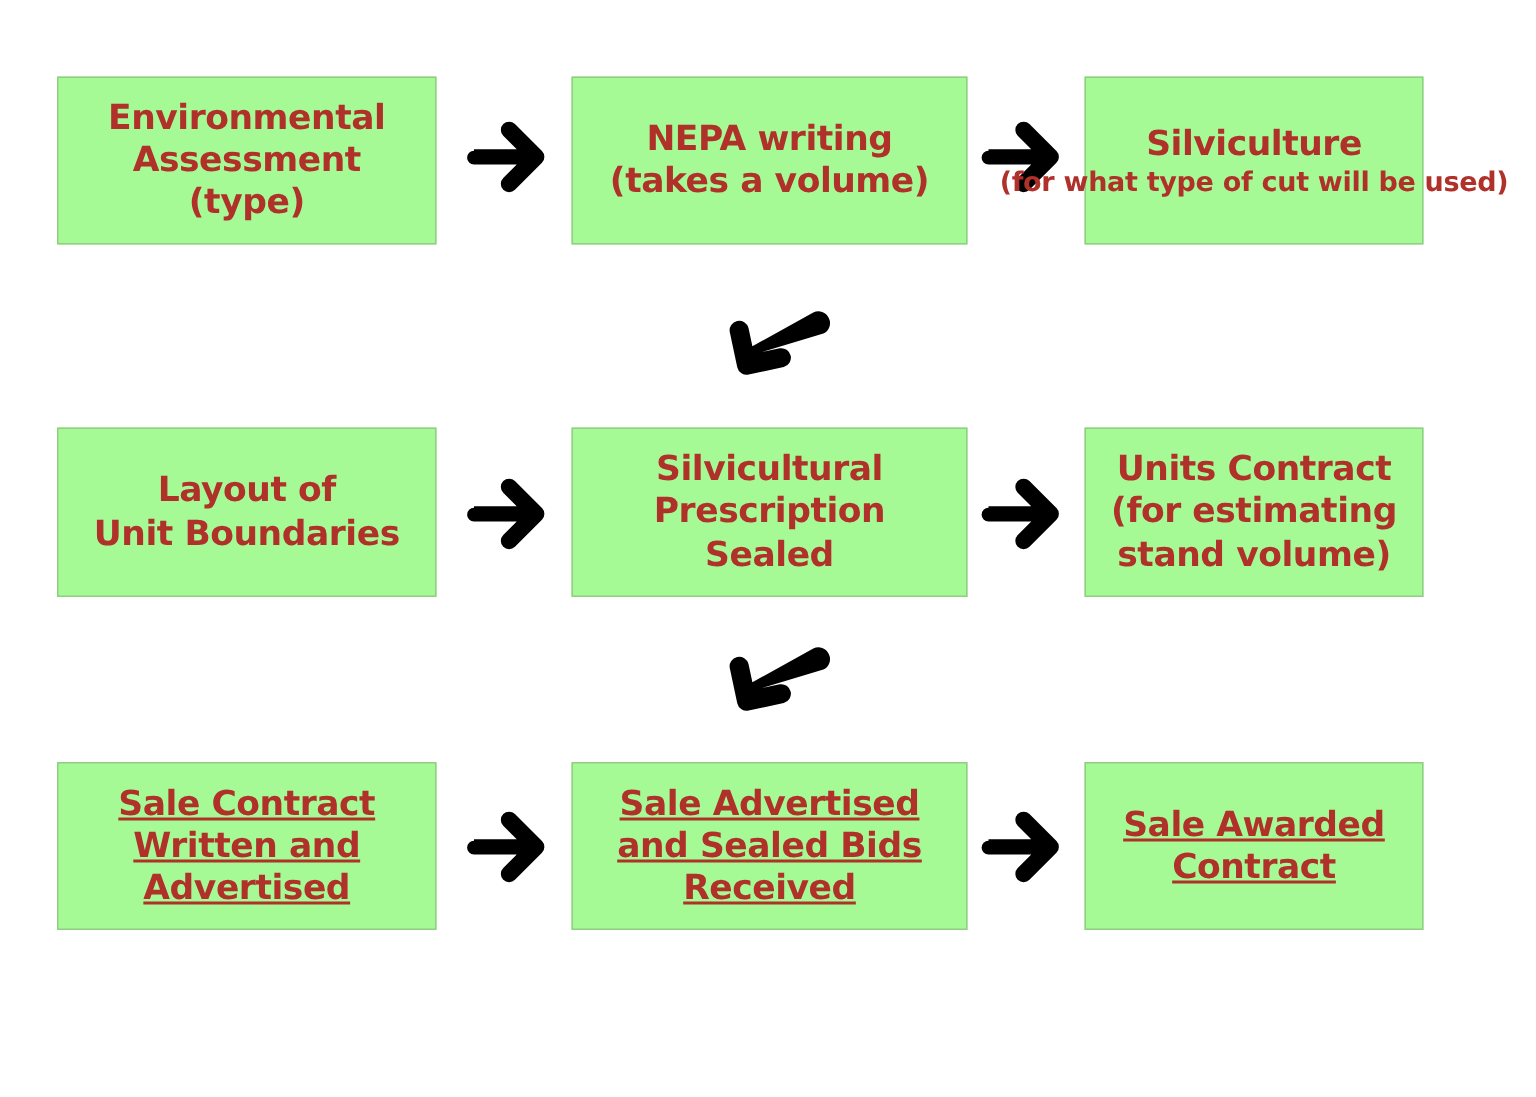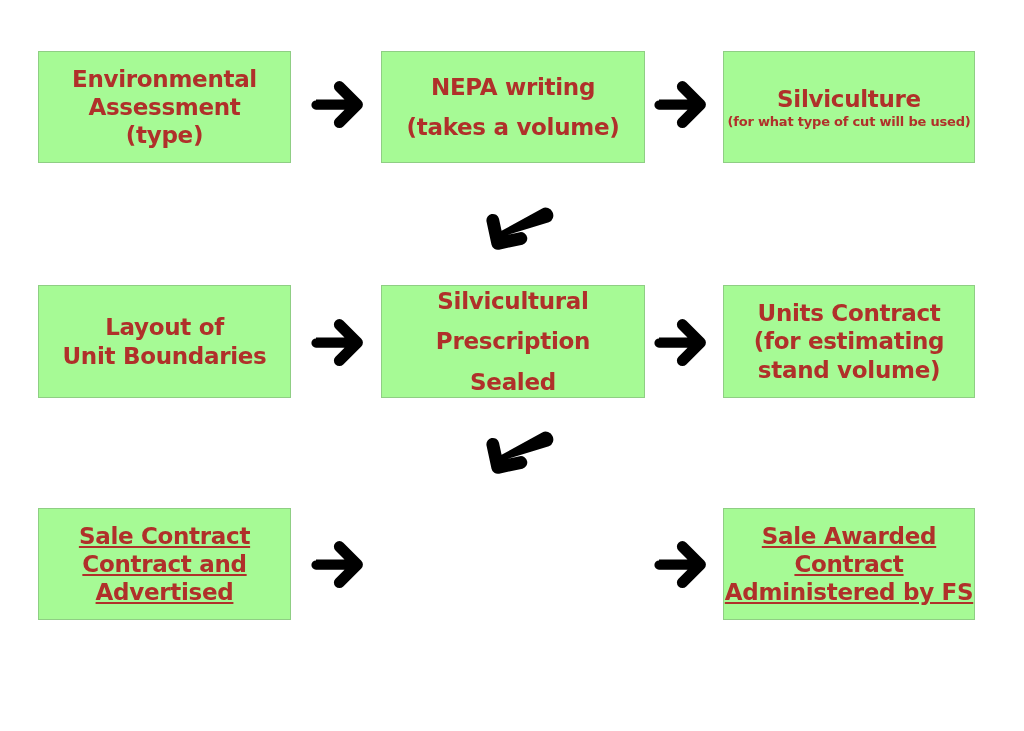--- a/index.html
+++ b/index.html
@@ -34,29 +34,29 @@
     line-height: 1.22;
     padding: 4px 6px;
   }
   .flow-box .line {
     display: block;
     white-space: nowrap;
     font-size: 23px;
     letter-spacing: -0.3px;
   }
   .flow-box .line.small {
-    font-size: 13px;
+    font-size: 18px;
     letter-spacing: -0.2px;
     margin-top: 1px;
   }
 
   
   .col-1 { left: 38px;  width: 253px; }
-  .col-2 { left: 381px; width: 264px; gap: 12px; }
-  .col-3 { left: 723px; width: 252px; }
+  .col-2 { left: 381px; width: 264px; }
+  .col-3 { left: 723px; width: 226px; }
 
   
   .row-1 { top: 51px;  height: 112px; }
   .row-2 { top: 285px; height: 113px; }
   .row-3 { top: 508px; height: 112px; text-decoration: underline; }
 
   .arrow-right {
     position: absolute;
     width: 56px;
     height: 56px;
@@ -153,36 +153,40 @@
   </div>
 
   <div class="arrow-sw ad-2">
     <svg viewBox="0 0 96 72" aria-hidden="true">
       <path fill="currentColor" d="M86.5 14.0 a7.5 7.5 0 0 0 -10.3 -3.6 L35.6 32.8 l-2.6 -12.1 a6.4 6.4 0 0 0 -12.5 2.7 l5.0 23.4 a6.4 6.4 0 0 0 7.6 4.9 l23.4 -5.0 a6.4 6.4 0 0 0 -2.7 -12.5 l-12.1 2.6 L82.9 24.3 a7.5 7.5 0 0 0 3.6 -10.3 z"></path>
     </svg>
   </div>
 
   <div class="flow-box col-1 row-3">
     <span class="line">Sale Contract</span>
-    <span class="line">Contract and</span>
+    <span class="line">Written and</span>
     <span class="line">Advertised</span>
   </div>
 
   <div class="arrow-right ah-r3-a">
     <svg viewBox="0 0 56 56" aria-hidden="true">
       <path fill="currentColor" d="M5 23.5 h28.5 l-9.0 -9.0 a5.5 5.5 0 0 1 7.8 -7.8 l18.0 18.0 a5.5 5.5 0 0 1 0 7.8 l-18.0 18.0 a5.5 5.5 0 0 1 -7.8 -7.8 l9.0 -9.0 H5 a4.6 4.6 0 0 1 0 -9.2 z"></path>
     </svg>
   </div>
 
+  <div class="flow-box col-2 row-3">
+    <span class="line">Sale Advertised</span>
+    <span class="line">and Sealed Bids</span>
+    <span class="line">Received</span>
+  </div>
 
   <div class="arrow-right ah-r3-b">
     <svg viewBox="0 0 56 56" aria-hidden="true">
       <path fill="currentColor" d="M5 23.5 h28.5 l-9.0 -9.0 a5.5 5.5 0 0 1 7.8 -7.8 l18.0 18.0 a5.5 5.5 0 0 1 0 7.8 l-18.0 18.0 a5.5 5.5 0 0 1 -7.8 -7.8 l9.0 -9.0 H5 a4.6 4.6 0 0 1 0 -9.2 z"></path>
     </svg>
   </div>
 
   <div class="flow-box col-3 row-3">
     <span class="line">Sale Awarded</span>
     <span class="line">Contract</span>
-    <span class="line">Administered by FS</span>
   </div>
 
 </div>
 
 </body></html>

